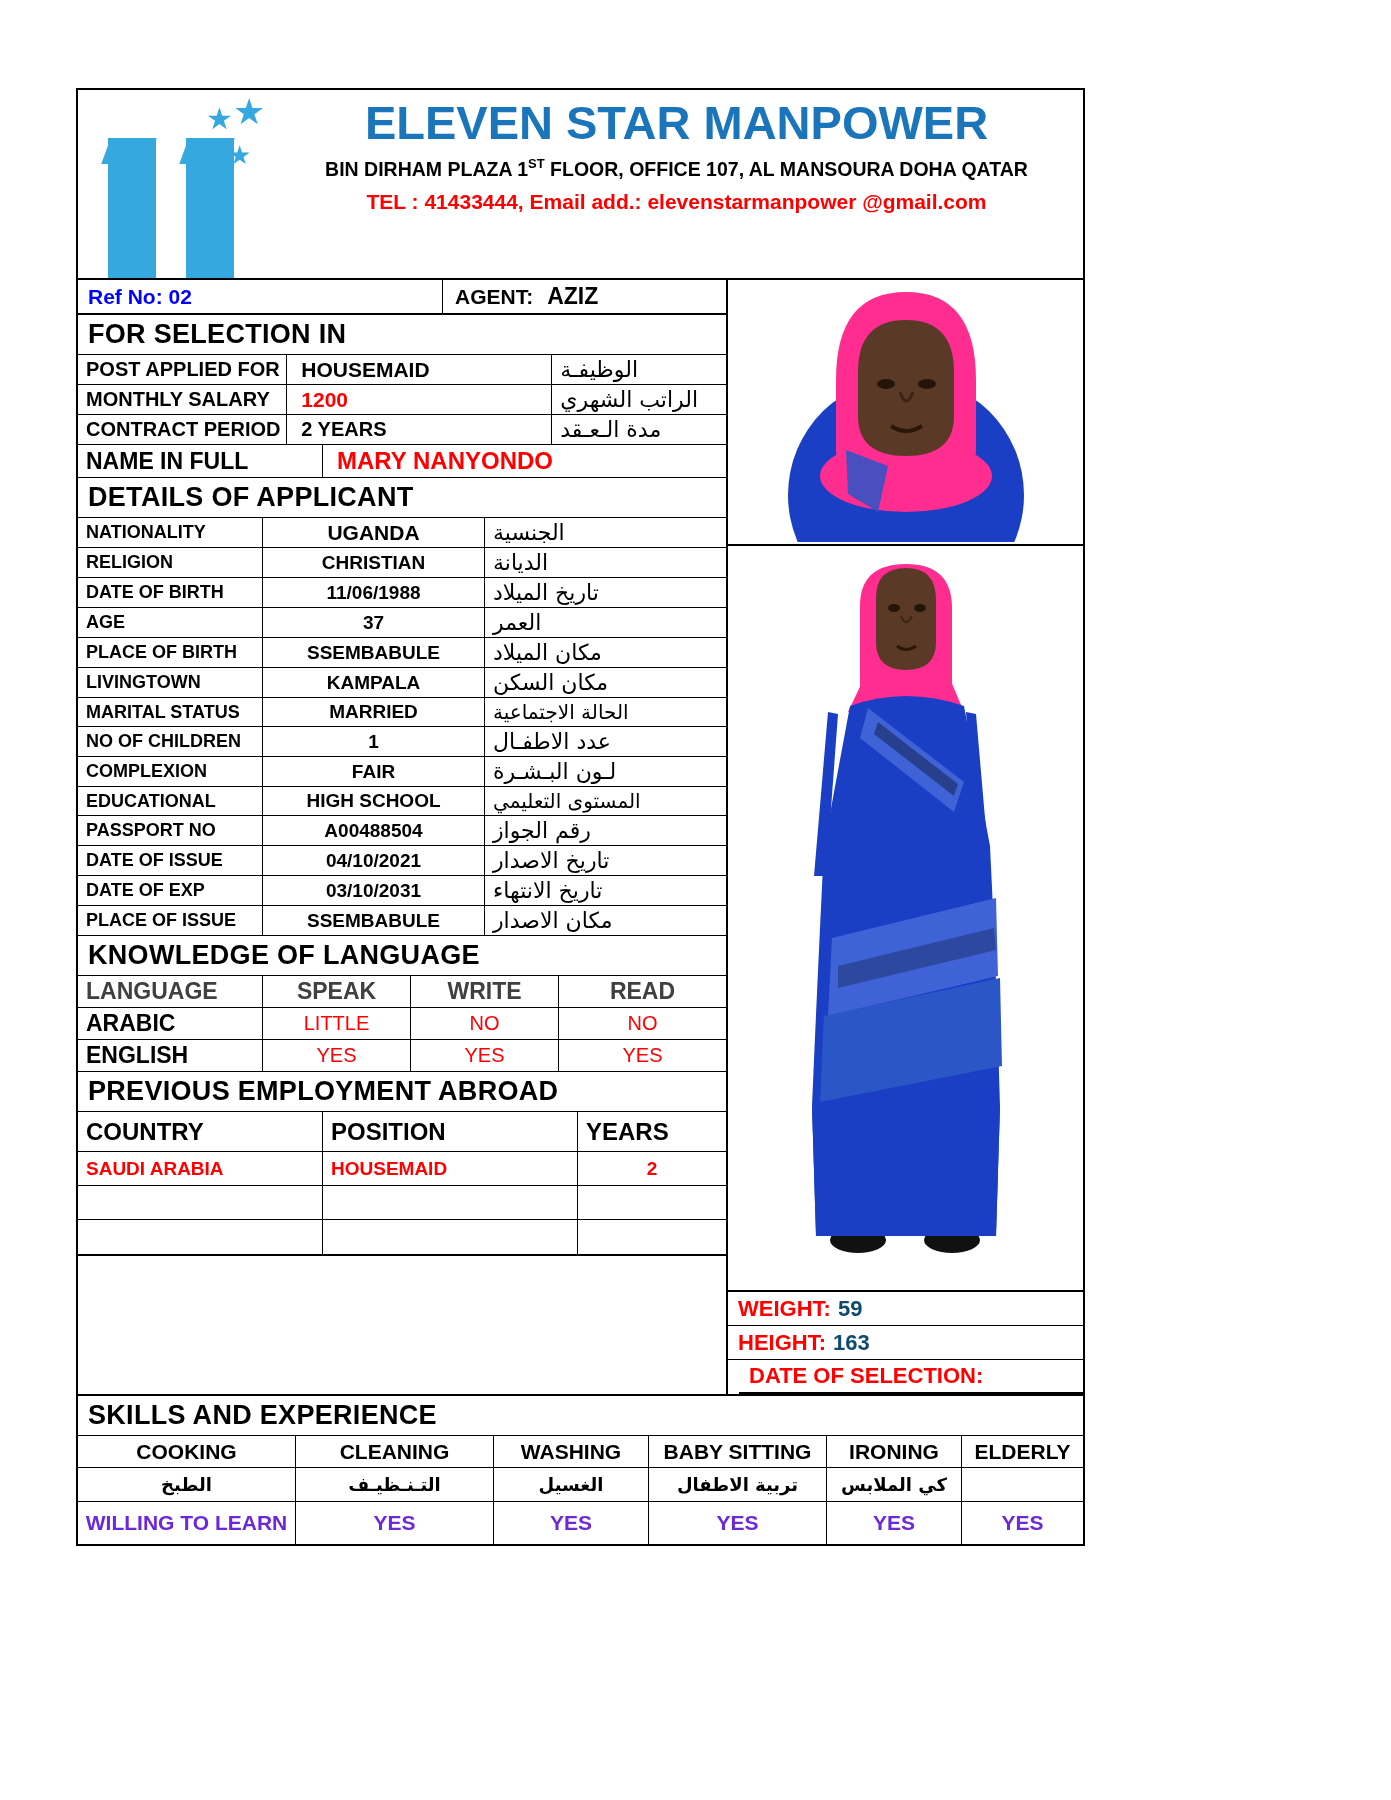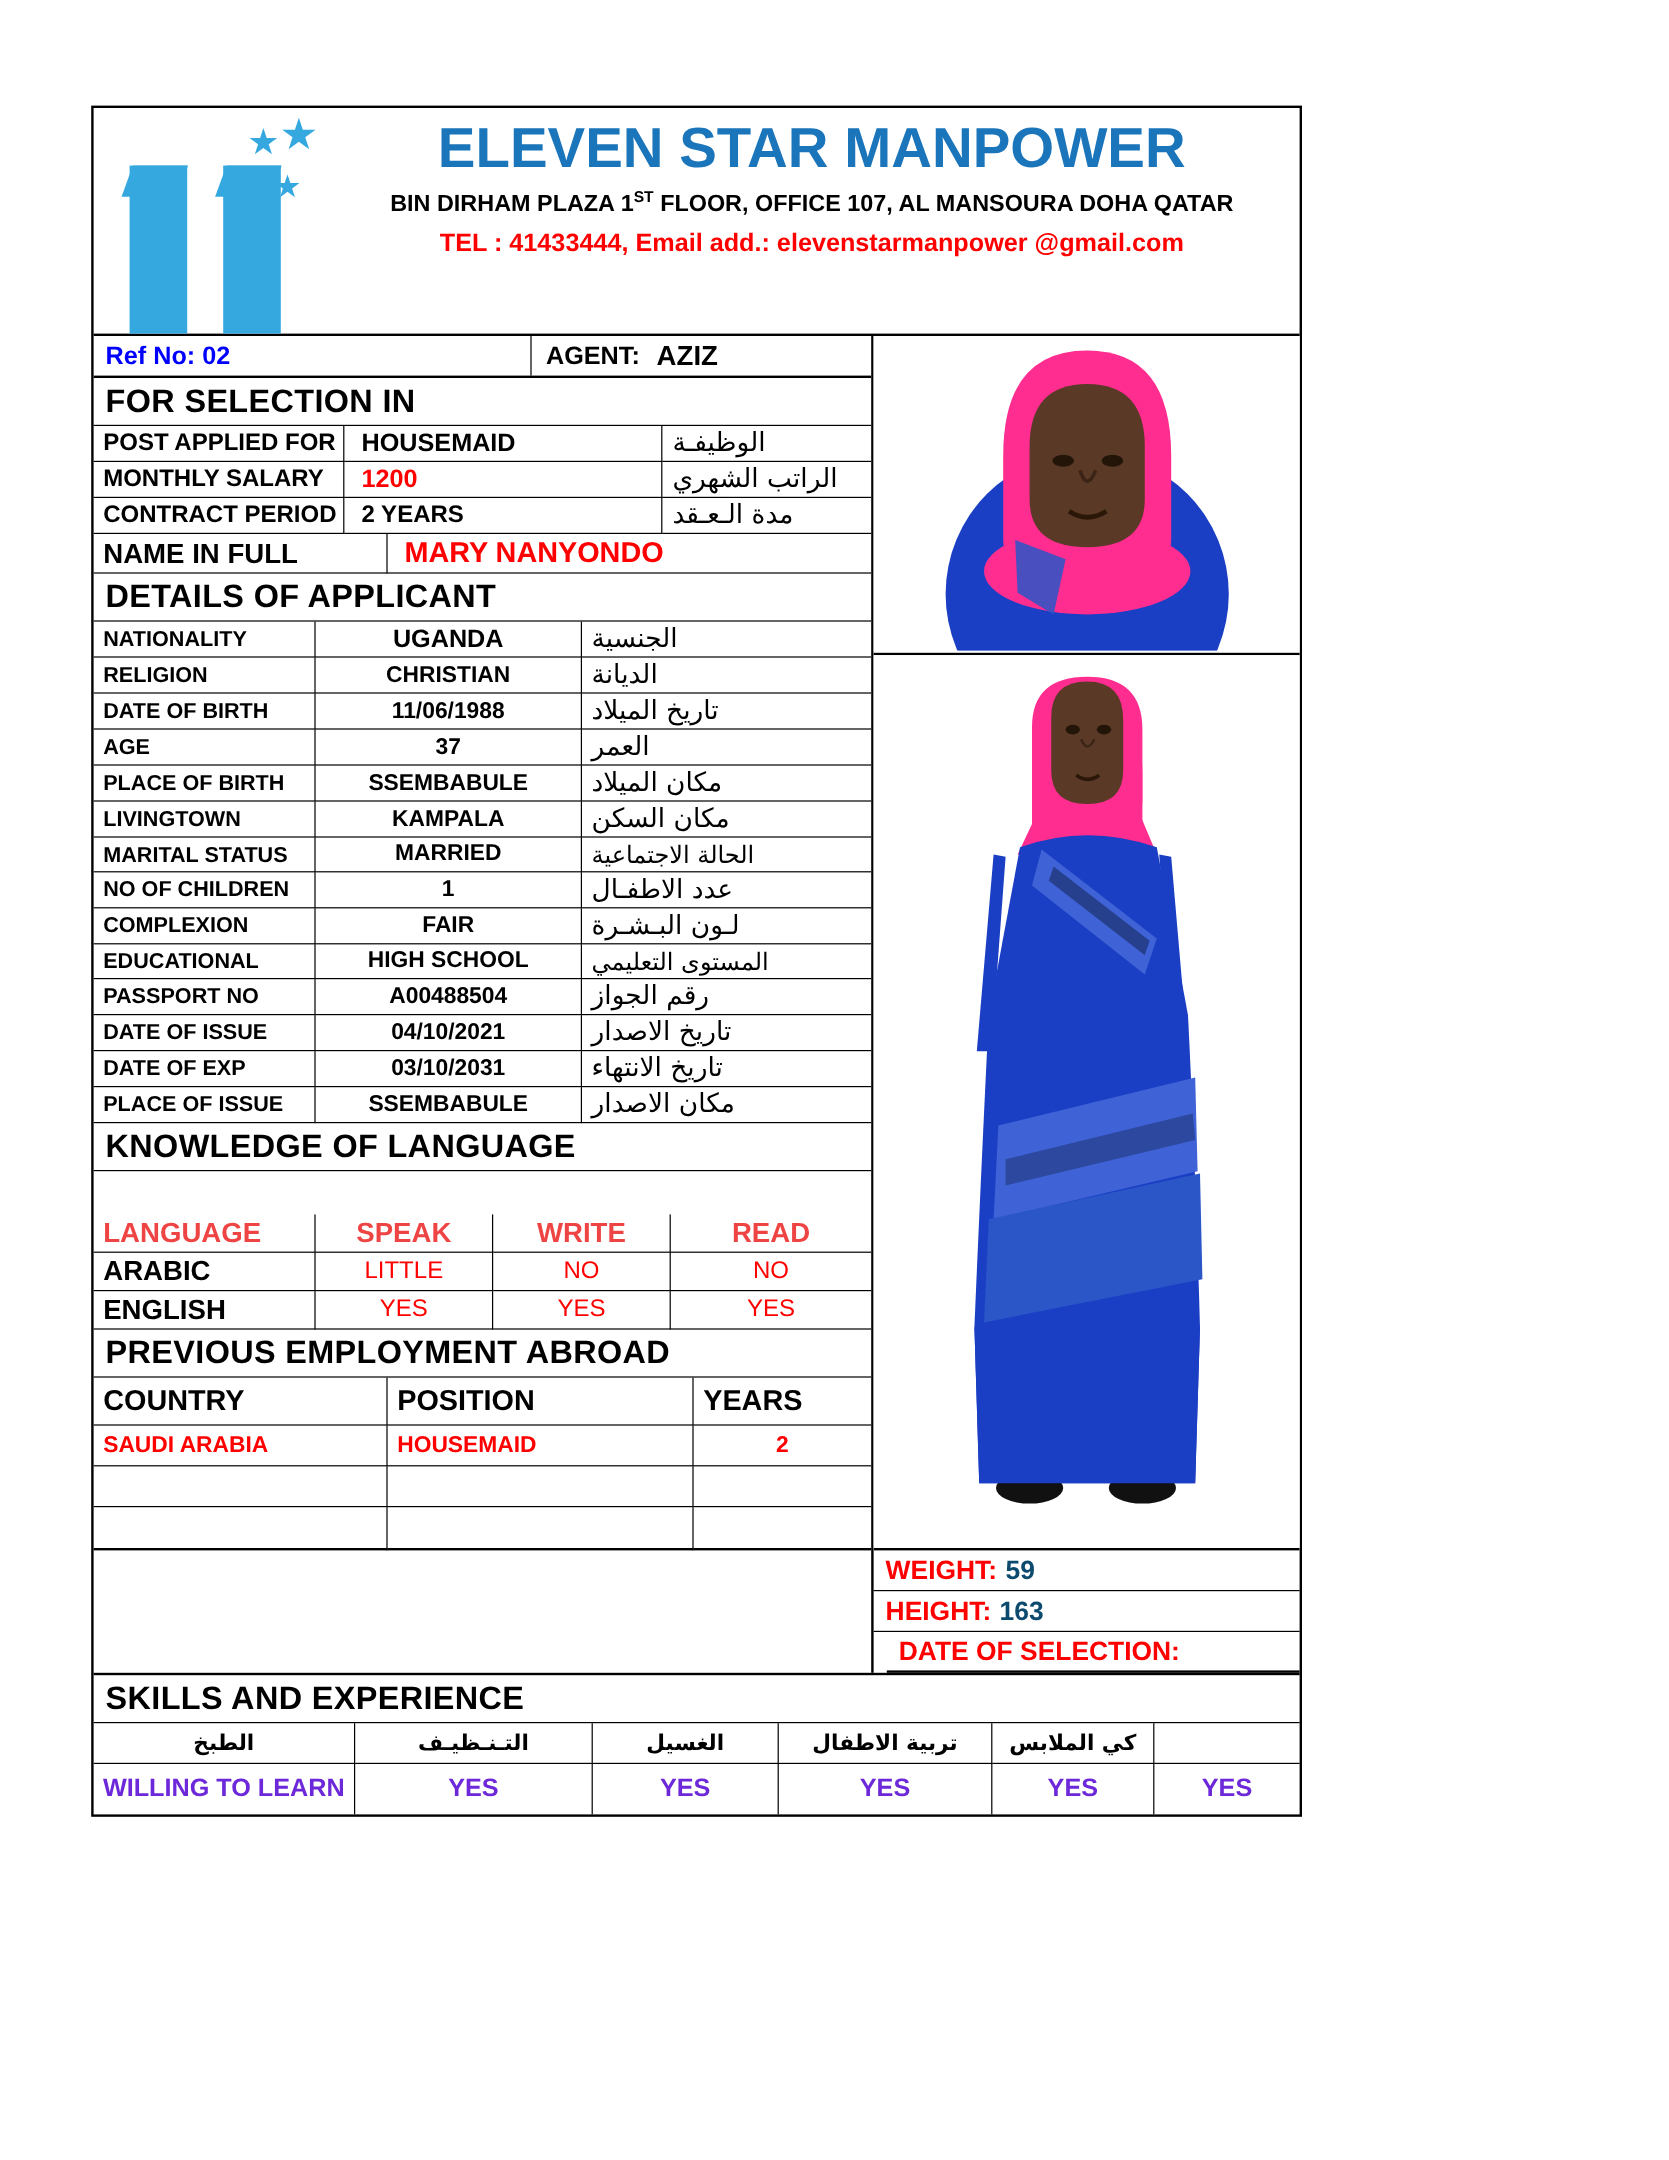--- a/index.html
+++ b/index.html
@@ -151,21 +151,21 @@
   .emp-val { width: 310px; }
   .emp-ar  { width: 203px; }
 
   .nm-lbl { width: 245px; }
   .nm-val { flex: 1; }
 
   .d-lbl { width: 185px; }
   .d-val { width: 222px; }
   .d-ar  { width: 241px; }
 
-  .lang-h { font-size: 23px; font-weight: bold; color: #ef4444; justify-content: center; margin-top: 36px; }
+  .lang-h { font-size: 23px; font-weight: bold; color: #404040; justify-content: center; }
   .lang-n { font-size: 23px; font-weight: bold; color: #000; }
   .lang-v { font-size: 20px; font-weight: normal; color: #ff0000; justify-content: center; }
   .lg-c1 { width: 185px; }
   .lg-c2 { width: 148px; }
   .lg-c3 { width: 148px; }
   .lg-c4 { width: 167px; }
 
   .pe-h { font-size: 24px; font-weight: bold; color: #000; }
   .pe-v { font-size: 19px; font-weight: bold; color: #ff0000; }
   .pe-c1 { width: 245px; }
@@ -448,20 +448,28 @@
           <span>DATE OF SELECTION:</span>
           <span class="mv"></span>
         </div>
 
       </div>
     </div>
 
     <div class="section" style="border-top:2px solid #000;">SKILLS AND EXPERIENCE</div>
 
     <div class="sk-row">
+      <div class="sk sk-en c-cook">COOKING</div>
+      <div class="sk sk-en c-clean">CLEANING</div>
+      <div class="sk sk-en c-wash">WASHING</div>
+      <div class="sk sk-en c-baby">BABY SITTING</div>
+      <div class="sk sk-en c-iron">IRONING</div>
+      <div class="sk sk-en c-eld">ELDERLY</div>
+    </div>
+    <div class="sk-row">
       <div class="sk sk-ar c-cook">الطبخ</div>
       <div class="sk sk-ar c-clean">التـنـظيـف</div>
       <div class="sk sk-ar c-wash">الغسيل</div>
       <div class="sk sk-ar c-baby">تربية الاطفال</div>
       <div class="sk sk-ar c-iron">كي الملابس</div>
       <div class="sk sk-ar c-eld"></div>
     </div>
     <div class="sk-row">
       <div class="sk sk-v c-cook" style="border-bottom:none;">WILLING TO LEARN</div>
       <div class="sk sk-v c-clean" style="border-bottom:none;">YES</div>

